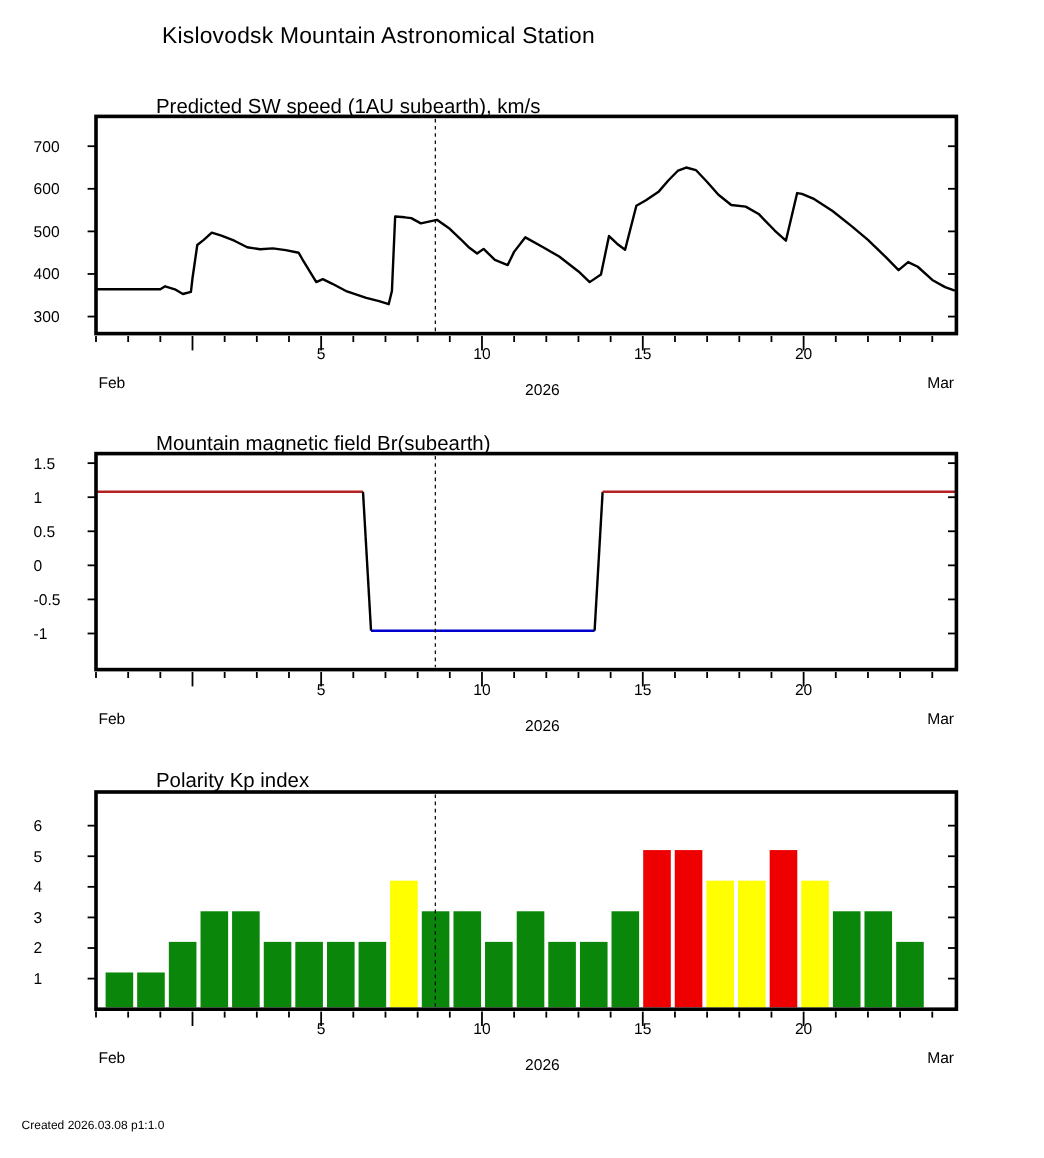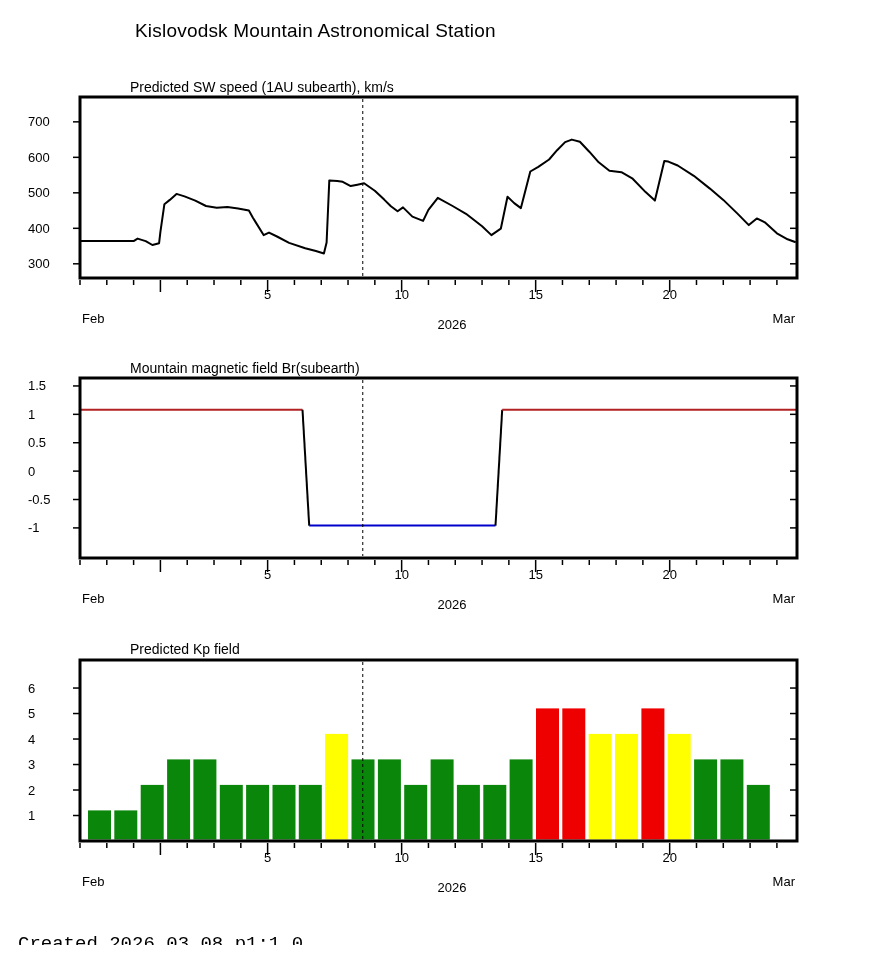--- a/index.html
+++ b/index.html
@@ -1,35 +1,35 @@
 <!DOCTYPE html>
 <html><head>
 <meta charset="utf-8">
 <style>
   html,body{margin:0;padding:0;background:#ffffff;}
   .page{position:relative;width:870px;height:945px;background:#ffffff;overflow:hidden;
         font-family:"Liberation Sans", sans-serif;color:#000;}
   .title{position:absolute;left:135px;top:20px;font-size:19px;letter-spacing:.2px;}
-  .subtitle{position:absolute;left:130px;font-size:14px;}
+  .subtitle{position:absolute;left:130px;font-size:17px;}
   .subtitle.c1{top:79px;}
   .subtitle.c2{top:360px;}
   .subtitle.c3{top:641px;}
-  .footer{position:absolute;left:18px;top:933px;font-size:19px;font-family:Liberation Mono, monospace;}
+  .footer{position:absolute;left:18px;top:933px;font-size:10px;}
   svg.canvas{position:absolute;left:0;top:0;}
   svg text{font-family:"Liberation Sans", sans-serif;font-size:13px;fill:#000;}
 </style>
 </head>
 <body>
 
 <div class="page">
   <div class="title">Kislovodsk Mountain Astronomical Station</div>
 
   <div class="subtitle c1">Predicted SW speed (1AU subearth), km/s</div>
   <div class="subtitle c2">Mountain magnetic field  Br(subearth)</div>
-  <div class="subtitle c3">Predicted Kp field</div>
+  <div class="subtitle c3">Polarity Kp index</div>
 
   <svg class="canvas" id="chart-canvas" width="870" height="965" viewBox="0 0 870 965">
     <g id="chart1">
         <line x1="73" y1="263.80392156862746" x2="80" y2="263.80392156862746" stroke="#000000" stroke-width="1.5"></line>
         <line x1="790" y1="263.80392156862746" x2="797" y2="263.80392156862746" stroke="#000000" stroke-width="1.5"></line>
         <text x="28" y="268.30392156862746" text-anchor="start">300</text>
         <line x1="73" y1="228.31372549019608" x2="80" y2="228.31372549019608" stroke="#000000" stroke-width="1.5"></line>
         <line x1="790" y1="228.31372549019608" x2="797" y2="228.31372549019608" stroke="#000000" stroke-width="1.5"></line>
         <text x="28" y="232.81372549019608" text-anchor="start">400</text>
         <line x1="73" y1="192.8235294117647" x2="80" y2="192.8235294117647" stroke="#000000" stroke-width="1.5"></line>

